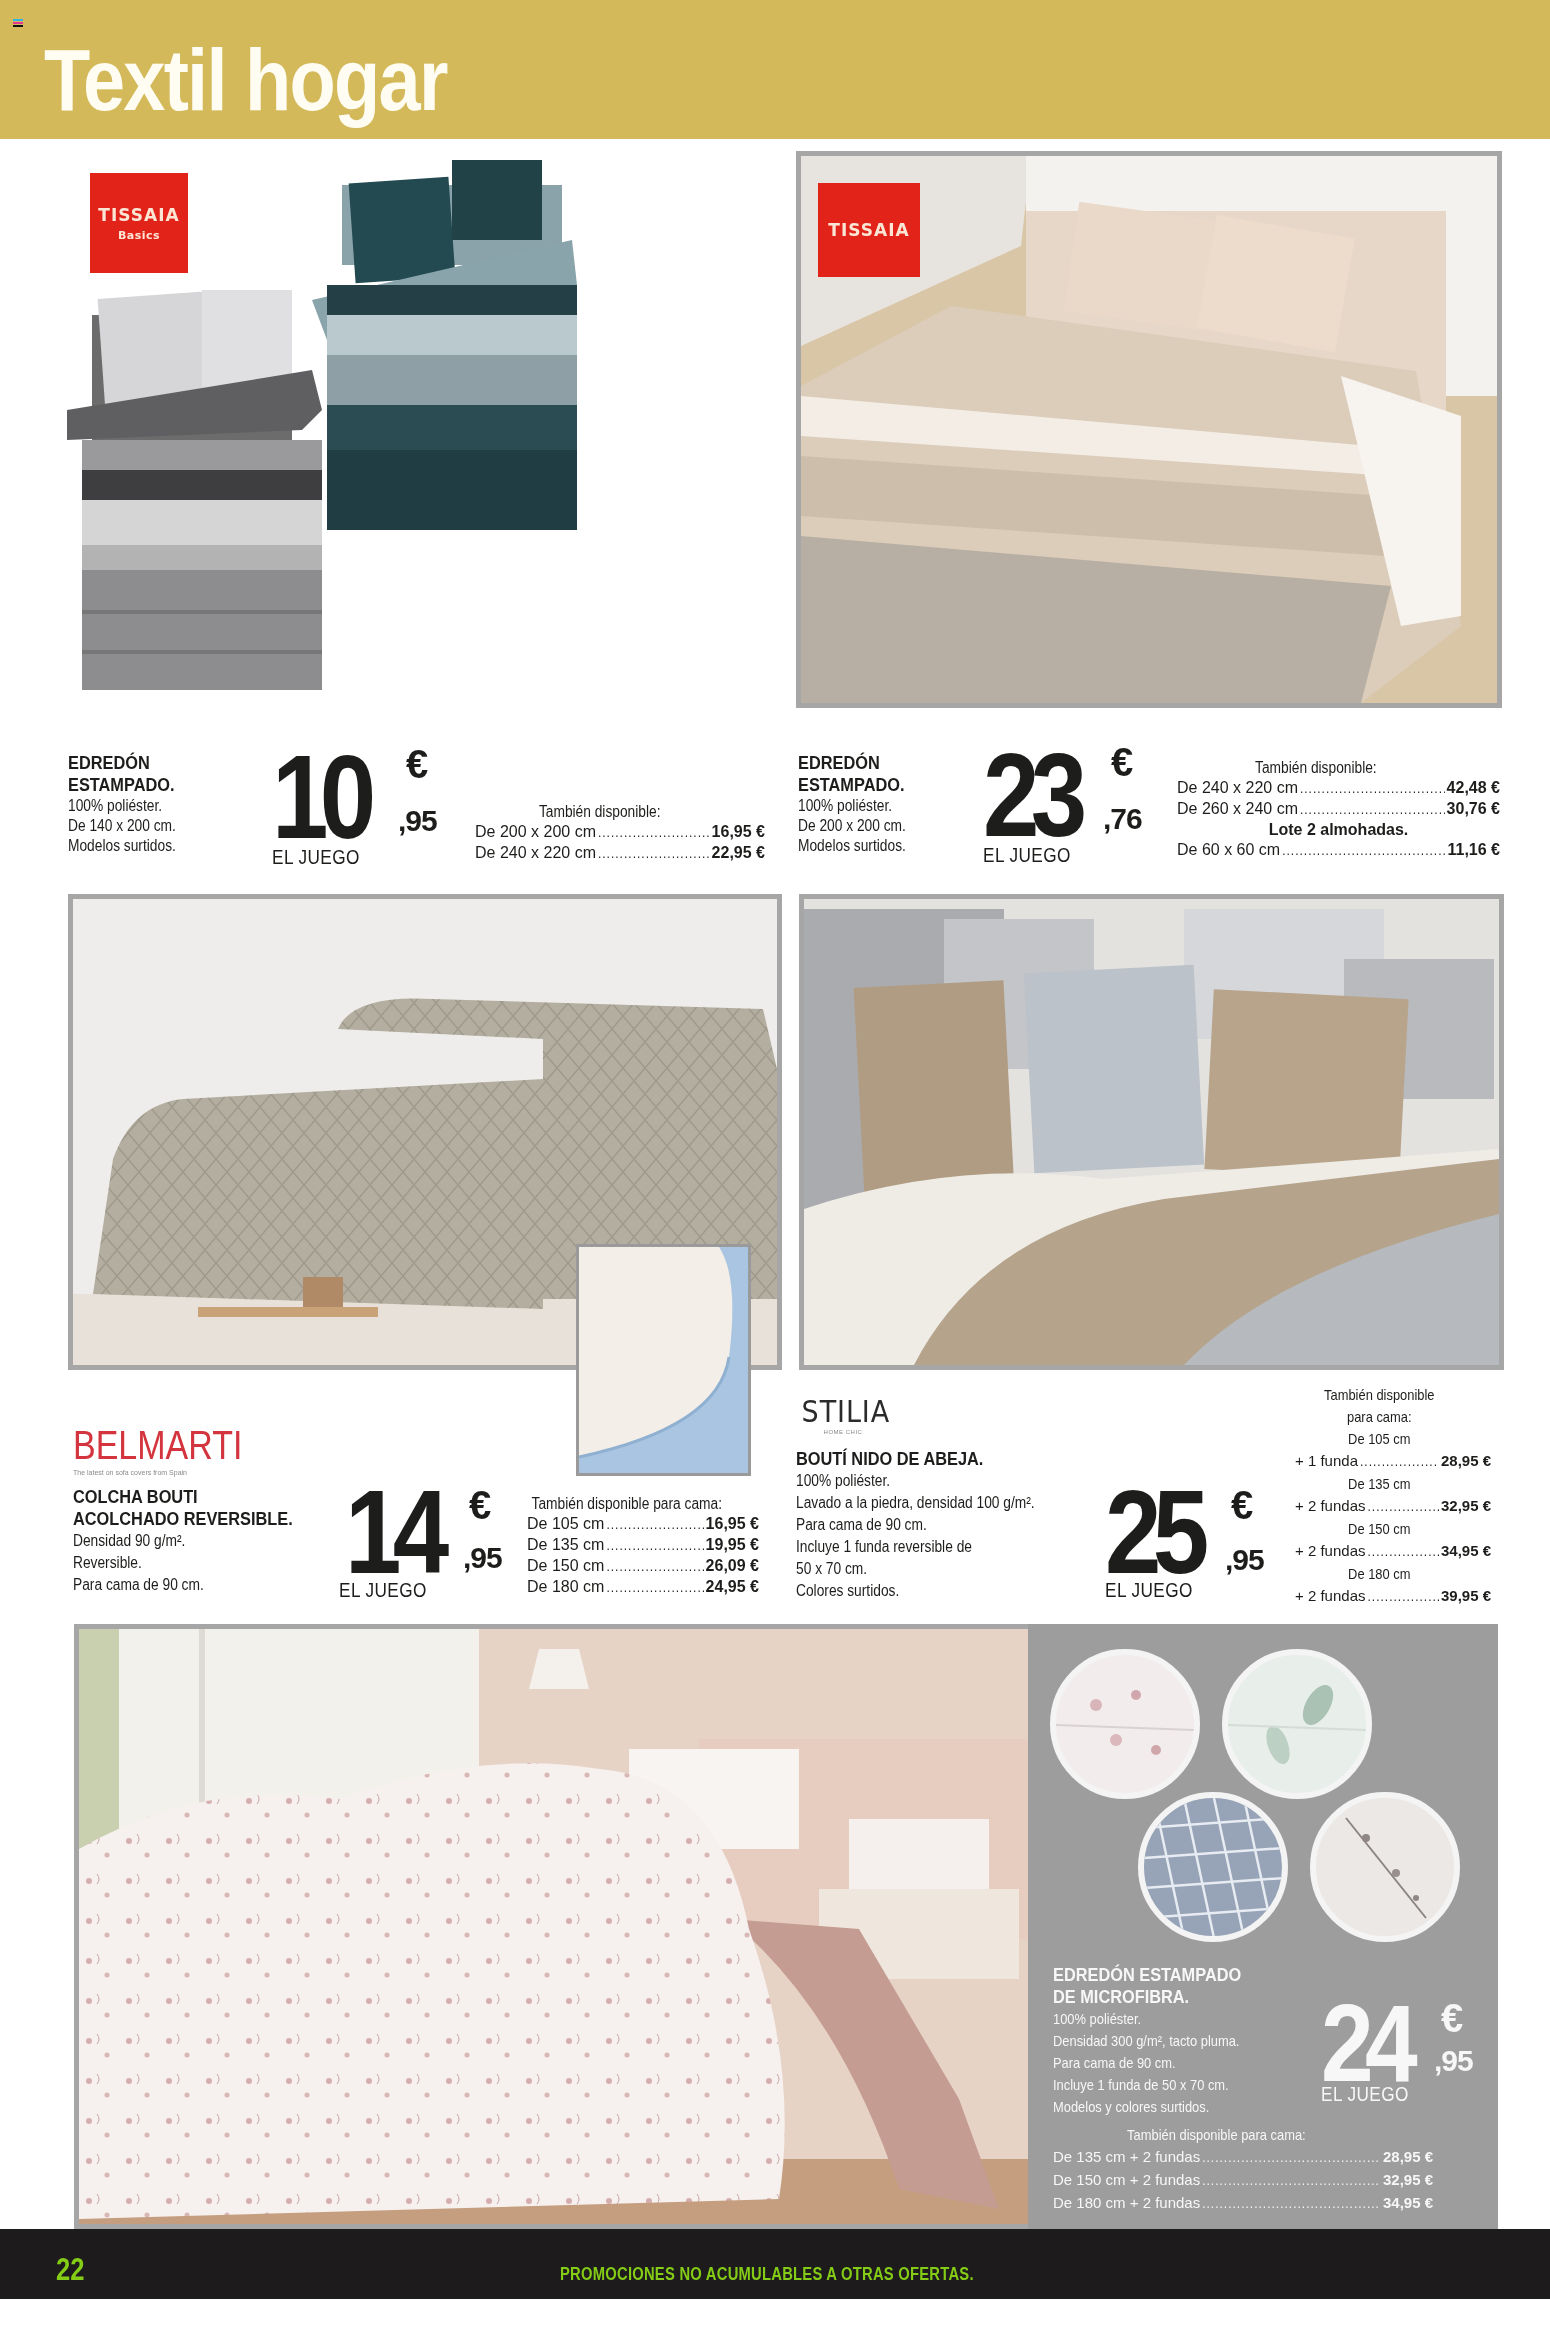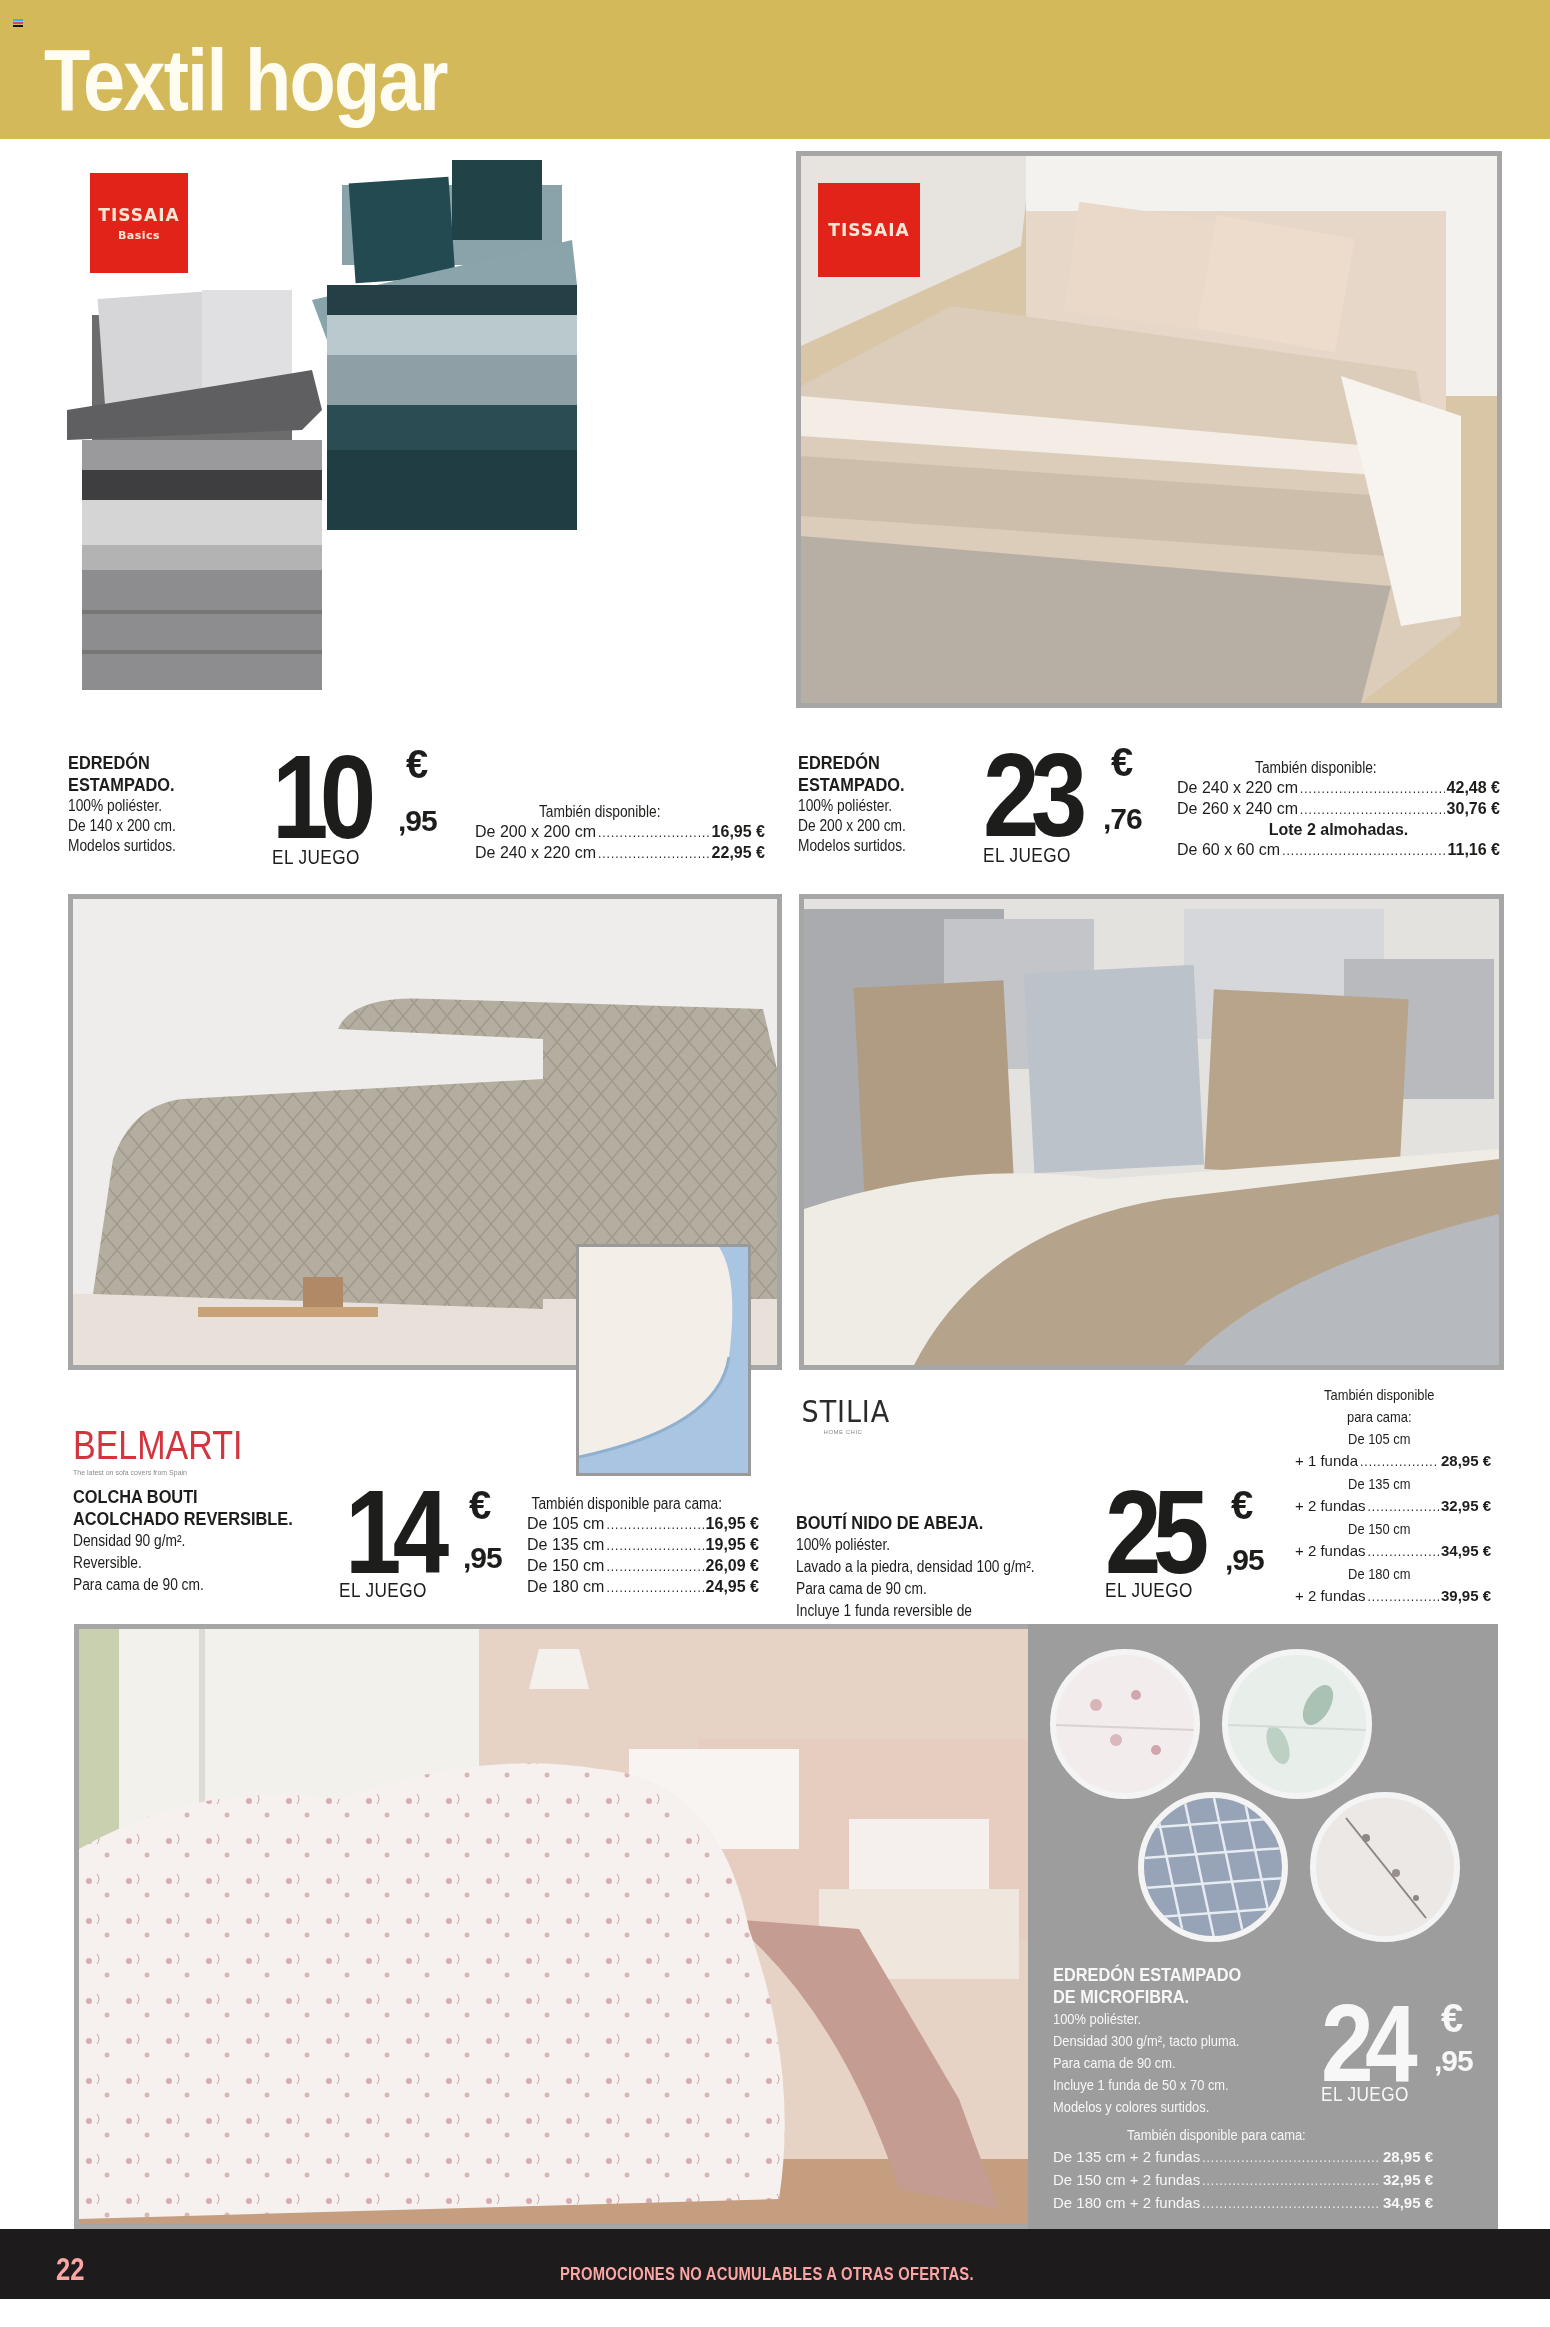--- a/index.html
+++ b/index.html
@@ -35,21 +35,21 @@
   .avail { position: absolute; font-family: "Liberation Sans", sans-serif; font-size: 16px; line-height: 20px; text-align: center; }
   .avail .head { transform: scaleX(0.86); transform-origin: left; white-space: nowrap; }
   .avail .row { display: flex; align-items: baseline; white-space: nowrap; }
   .avail .row .lbl { flex: 0 0 auto; }
   .avail .row .dots { flex: 1 1 auto; overflow: hidden; letter-spacing: 1px; font-size: 12px; margin: 0 2px; }
   .avail .row .dots::before { content: "................................................................................"; }
   .avail .row .val { font-weight: 700; flex: 0 0 auto; }
   .avail .sub-head { font-weight: 700; }
 
   
-  .footer { position: absolute; left: 0; top: 2229px; width: 1550px; height: 70px; background: #1d1b1c; color: #fca5a5; }
+  .footer { position: absolute; left: 0; top: 2229px; width: 1550px; height: 70px; background: #1d1b1c; color: #84cc16; }
   .footer .page { position: absolute; left: 56px; top: 22px; font-weight: 700; font-size: 32px; transform: scaleX(0.8); transform-origin: left; }
   .footer .note { position: absolute; left: 560px; top: 35px; font-weight: 700; font-size: 18px; transform: scaleX(0.82); transform-origin: left; white-space: nowrap; letter-spacing: .3px; }
 
   
   .grey-box { position: absolute; left: 1028px; top: 1624px; width: 470px; height: 605px; background: #9d9d9d; }
   .grey-box .swatch { position: absolute; width: 150px; height: 150px; border-radius: 50%; border: 6px solid #f4f4f4; overflow: hidden; }
   .grey-box .prod, .grey-box .avail, .grey-box .price { color: #f7f7f7; }
 </style>
 </head>
 <body>
@@ -254,21 +254,21 @@
     <path d="M0 310 Q150 260 300 280 L695 250 L695 466 L0 466Z" fill="#efece6"></path>
     <path d="M110 466 Q180 330 360 300 L695 260 L695 400 Q500 420 450 466Z" fill="#b5a38c"></path>
     <path d="M380 466 Q470 370 695 315 L695 466Z" fill="#b6b9bd"></path>
   </svg>
 </div>
 
 <div style="position:absolute;left:797px;top:1397px;text-align:center;width:92px;">
   <div style="font-family:'DejaVu Sans',sans-serif;font-size:30px;font-weight:400;color:#2b2b2b;letter-spacing:1px;line-height:1;transform:scaleX(0.9);">STILIA</div>
   <div style="font-size:6px;color:#888;margin-top:2px;letter-spacing:.5px;">HOME CHIC</div>
 </div>
-<div class="prod" style="left:796px;top:1512px;">
+<div class="prod" style="left:796px;top:1448px;">
   <div class="title">BOUTÍ NIDO DE ABEJA.</div>
   <div class="line" style="line-height:22px;">100% poliéster.</div>
   <div class="line" style="line-height:22px;">Lavado a la piedra, densidad 100 g/m².</div>
   <div class="line" style="line-height:22px;">Para cama de 90 cm.</div>
   <div class="line" style="line-height:22px;">Incluye 1 funda reversible de</div>
   <div class="line" style="line-height:22px;">50 x 70 cm.</div>
   <div class="line" style="line-height:22px;">Colores surtidos.</div>
 </div>
 <div class="price" style="left:1105px;top:1473px;width:180px;height:130px;">
   <span class="int">25</span>

